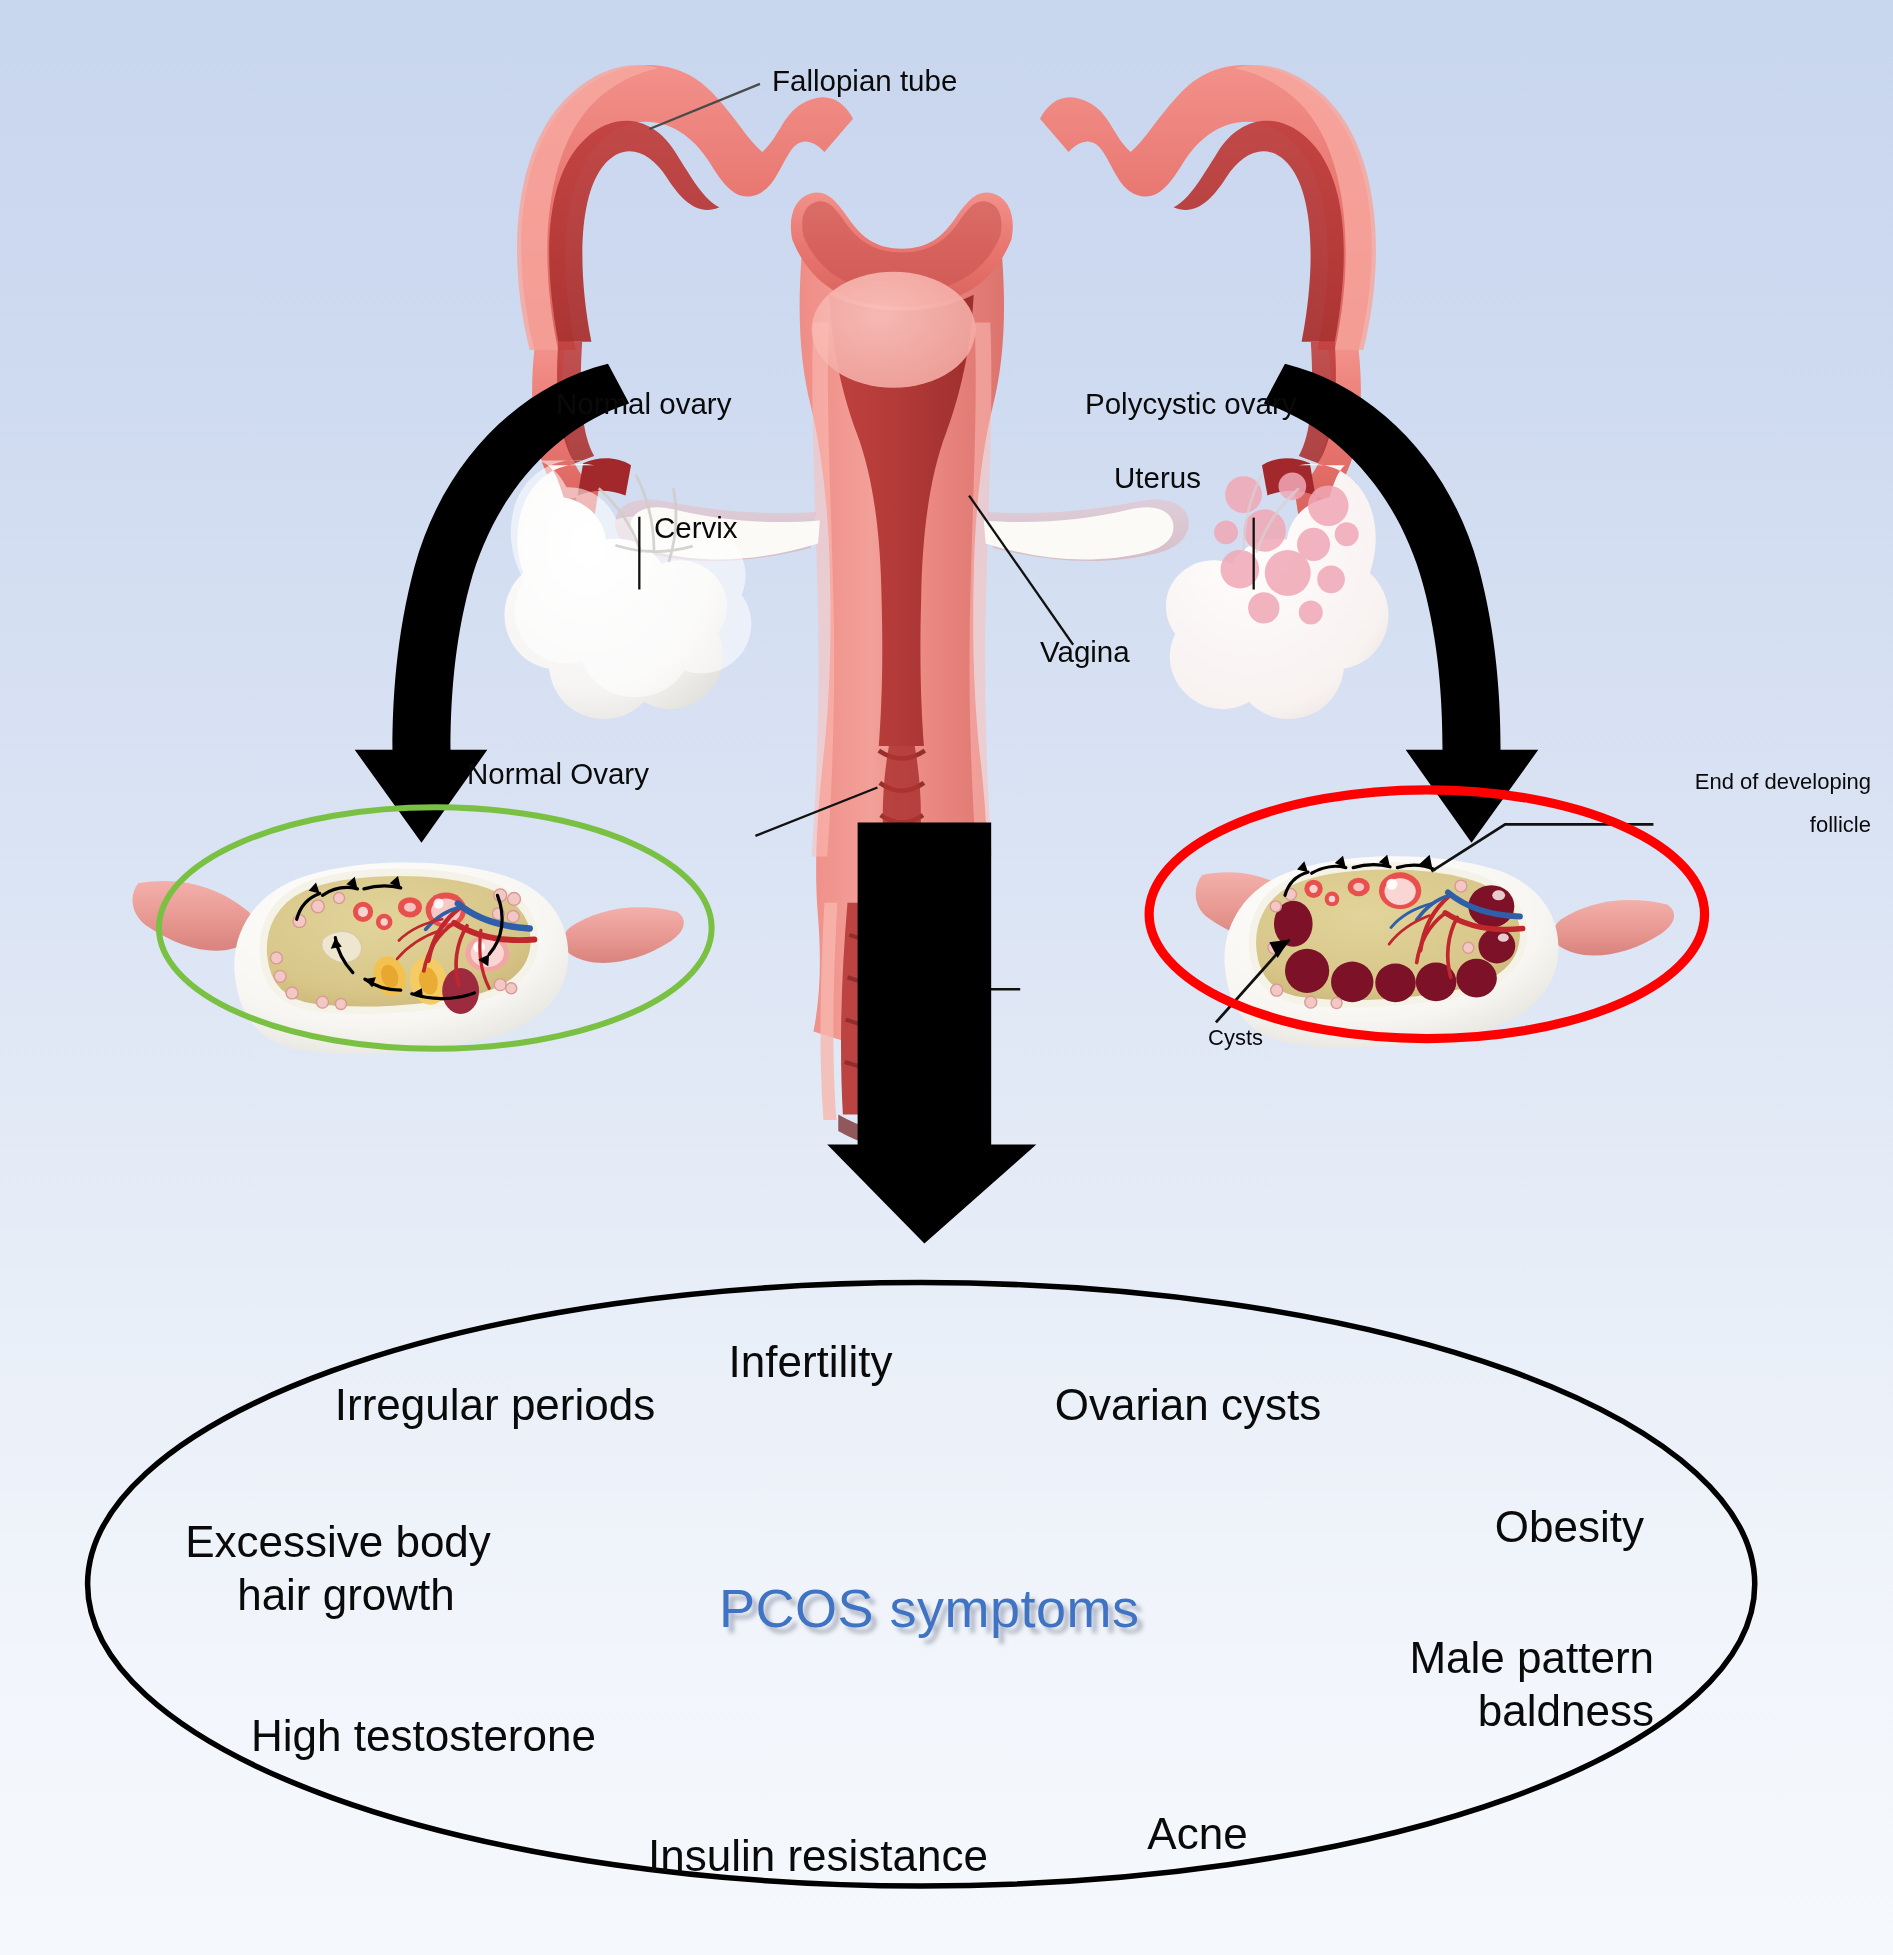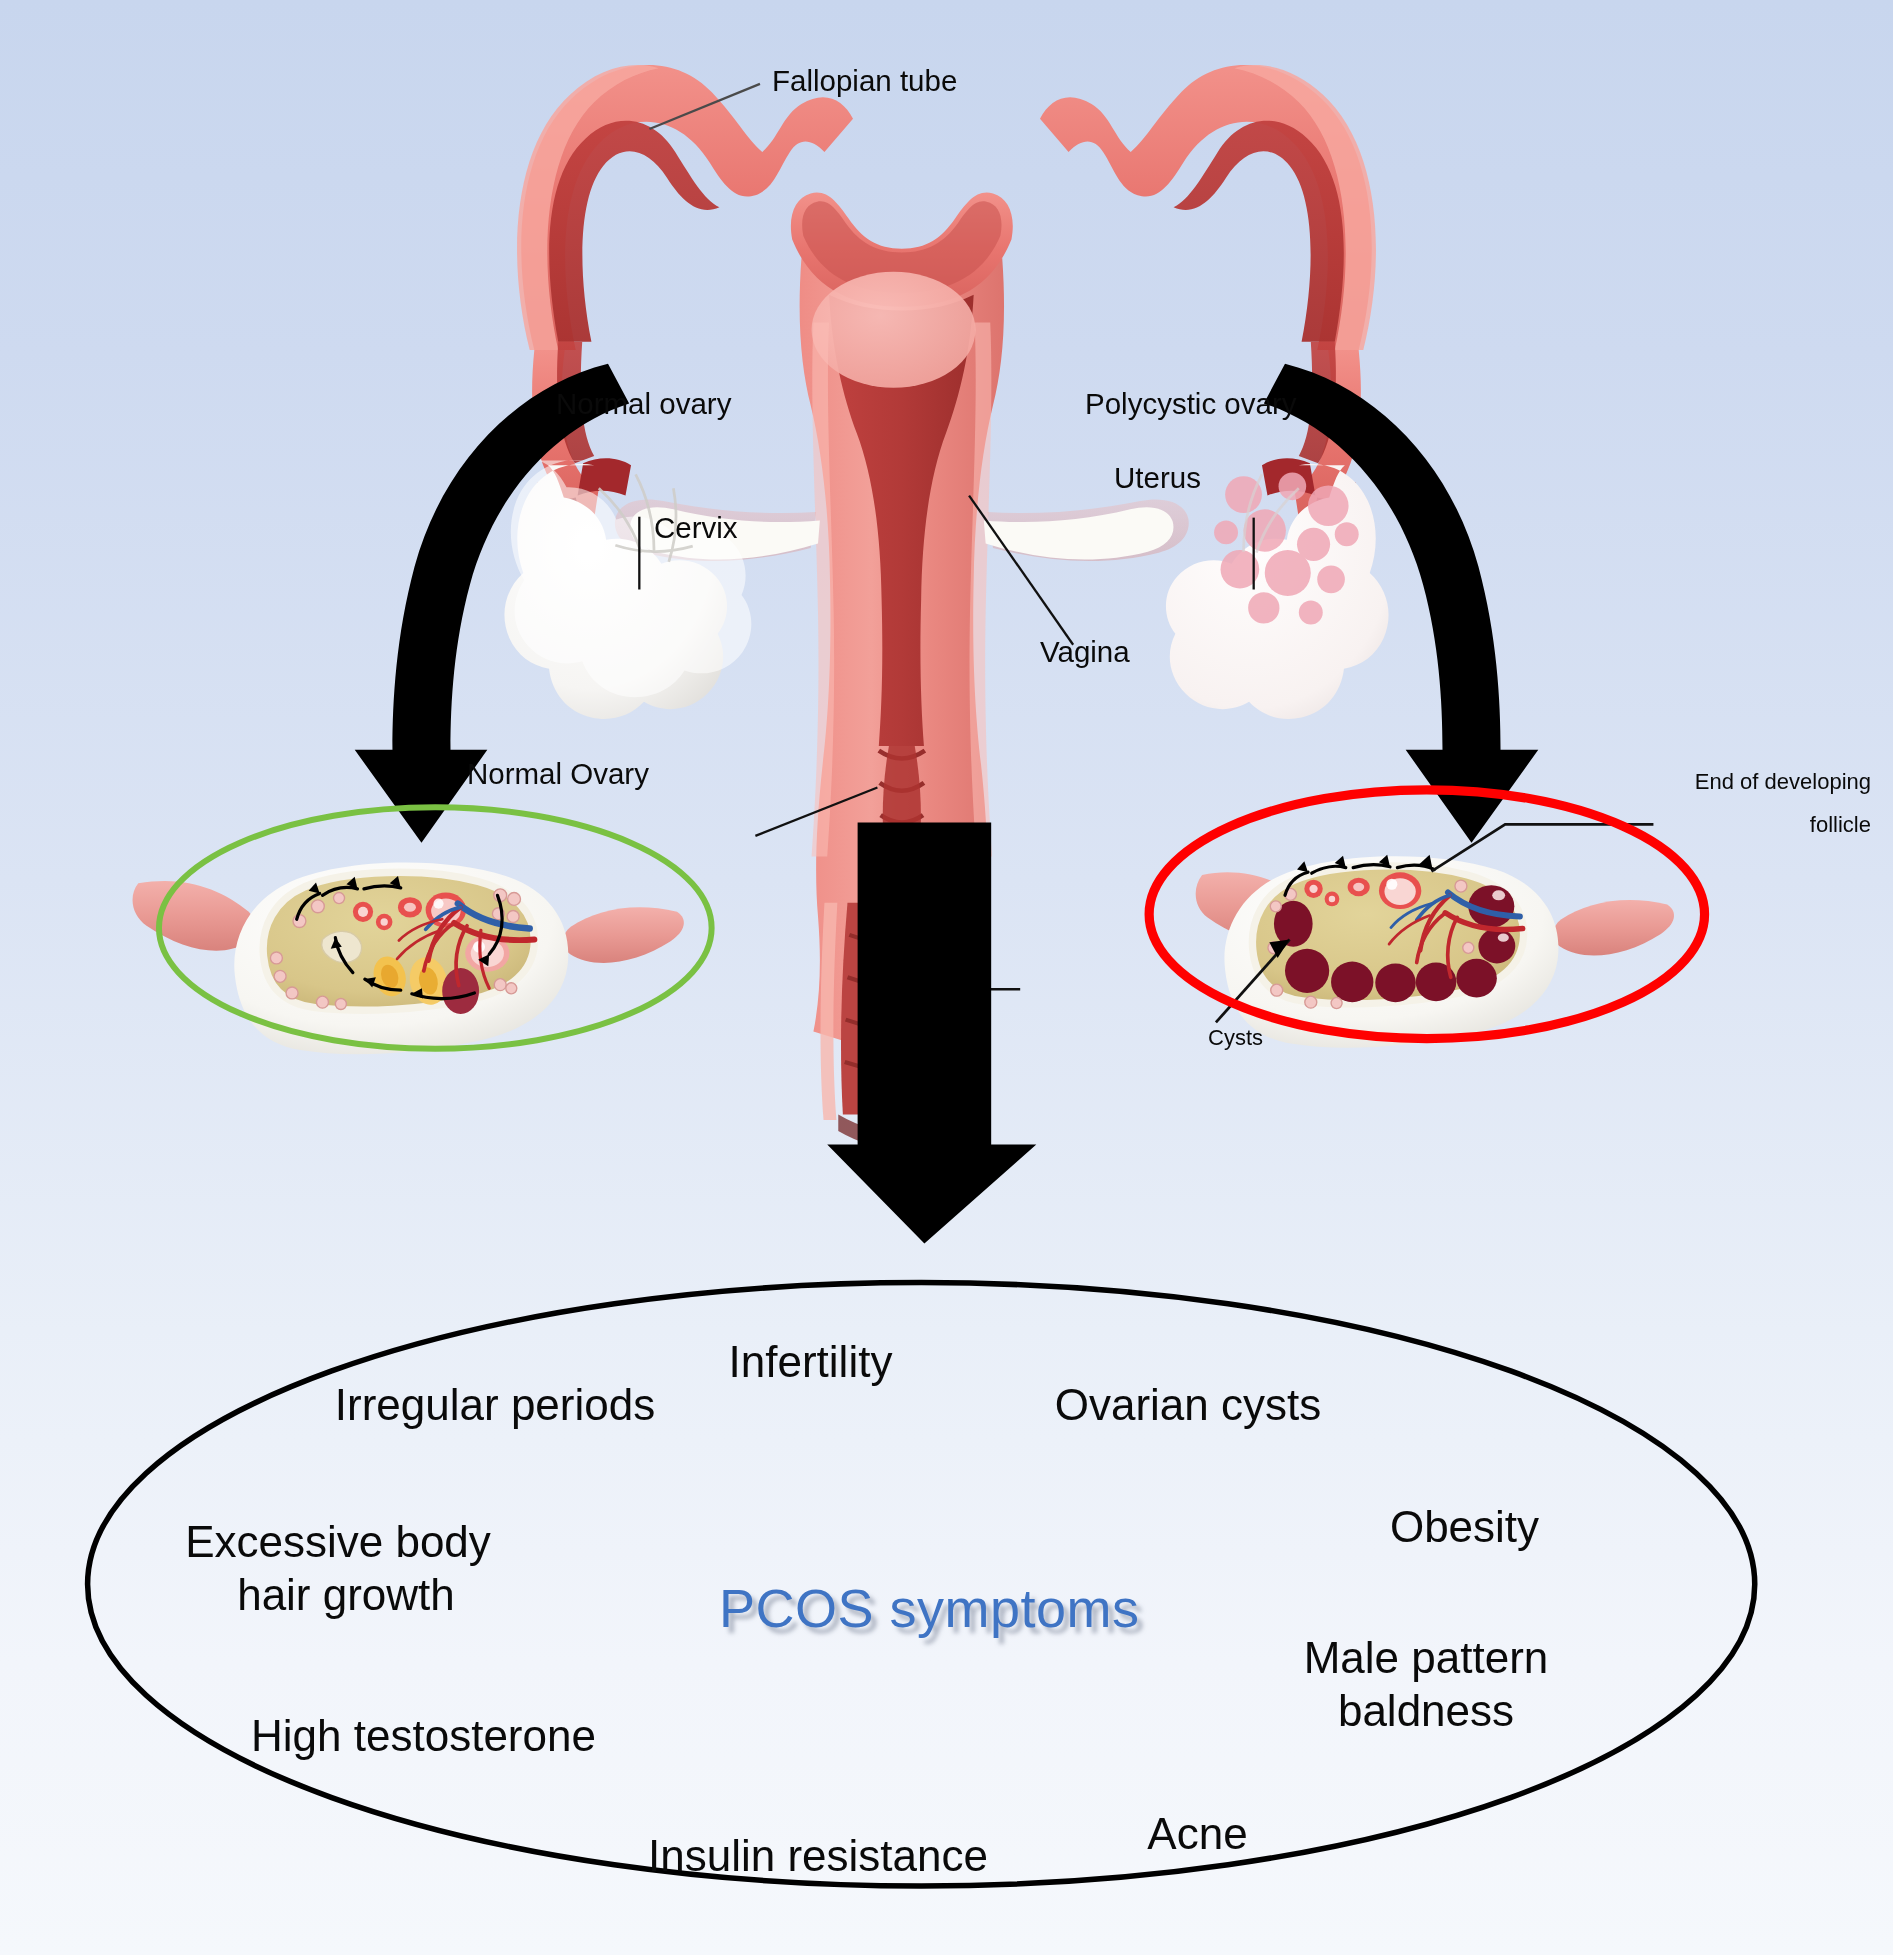--- a/index.html
+++ b/index.html
@@ -9,21 +9,21 @@
     font-family:"Liberation Sans",sans-serif;
     overflow:hidden;position:relative;
   }
   #stage{position:absolute;inset:0;}
   #stage > svg{position:absolute;top:0;left:0;width:1893px;height:1955px;}
   .lbl{position:absolute;color:#0a0a0a;font-family:"Liberation Sans",sans-serif;white-space:nowrap;}
   .anno{font-size:29.5px;text-align:right;}
   .anno2{font-size:22px;}
   .sym{font-size:44px;line-height:1.22;}
   .sym.c{text-align:center;}
-  .sym.r{text-align:center;}
+  .sym.r{text-align:right;}
   #pcos-title{
     font-size:54px;color:#3f74c4;font-weight:400;
     text-shadow:5.5px 6.4px 4.1px rgba(120,130,150,0.55);
     letter-spacing:0.5px;
   }
 </style>
 </head>
 <body>
 
 <div id="stage">

